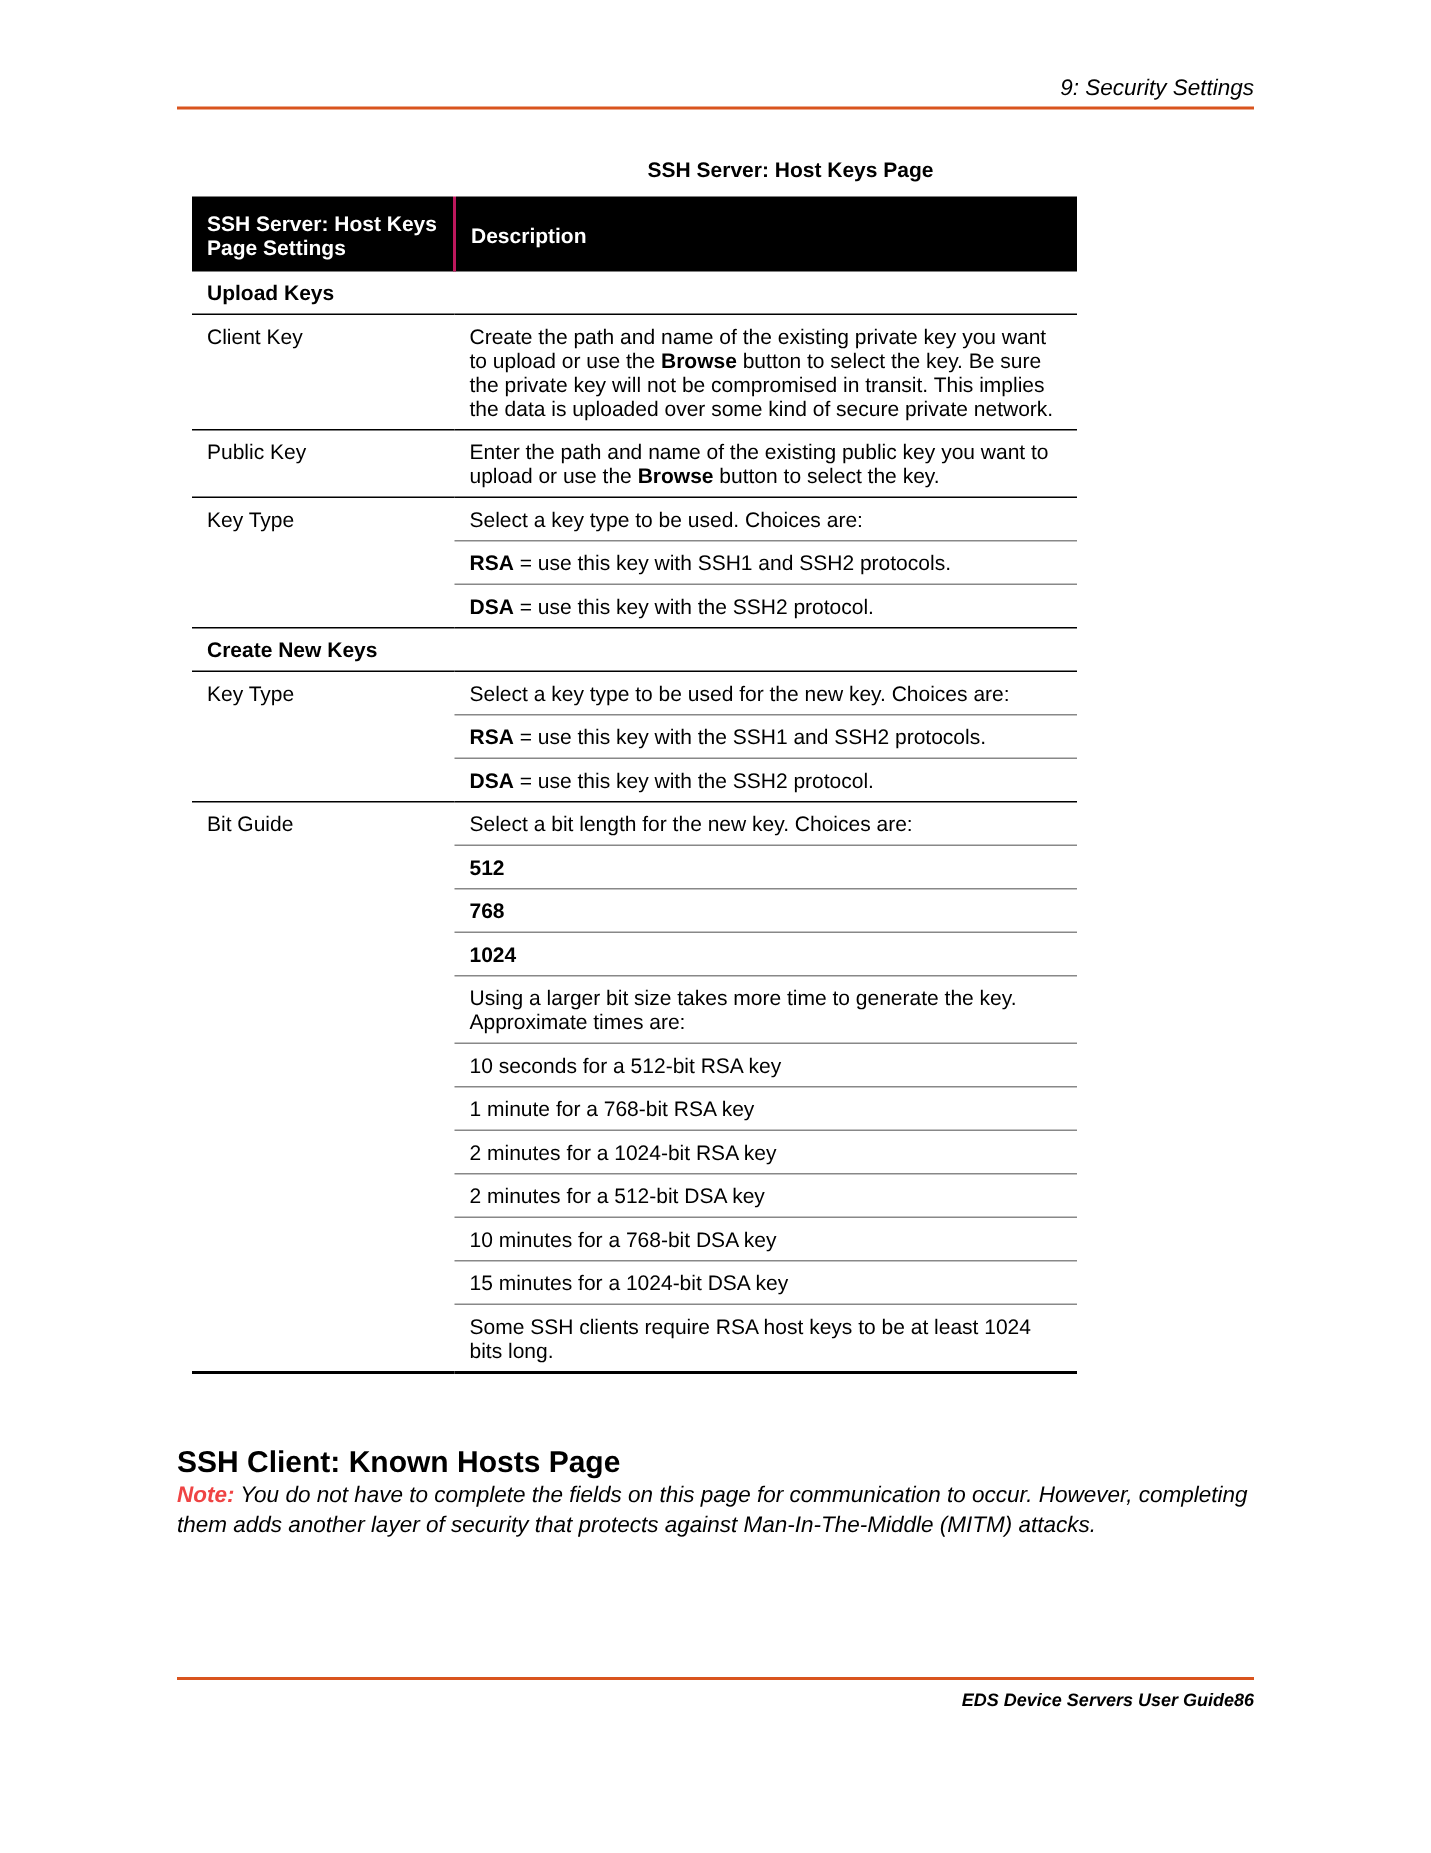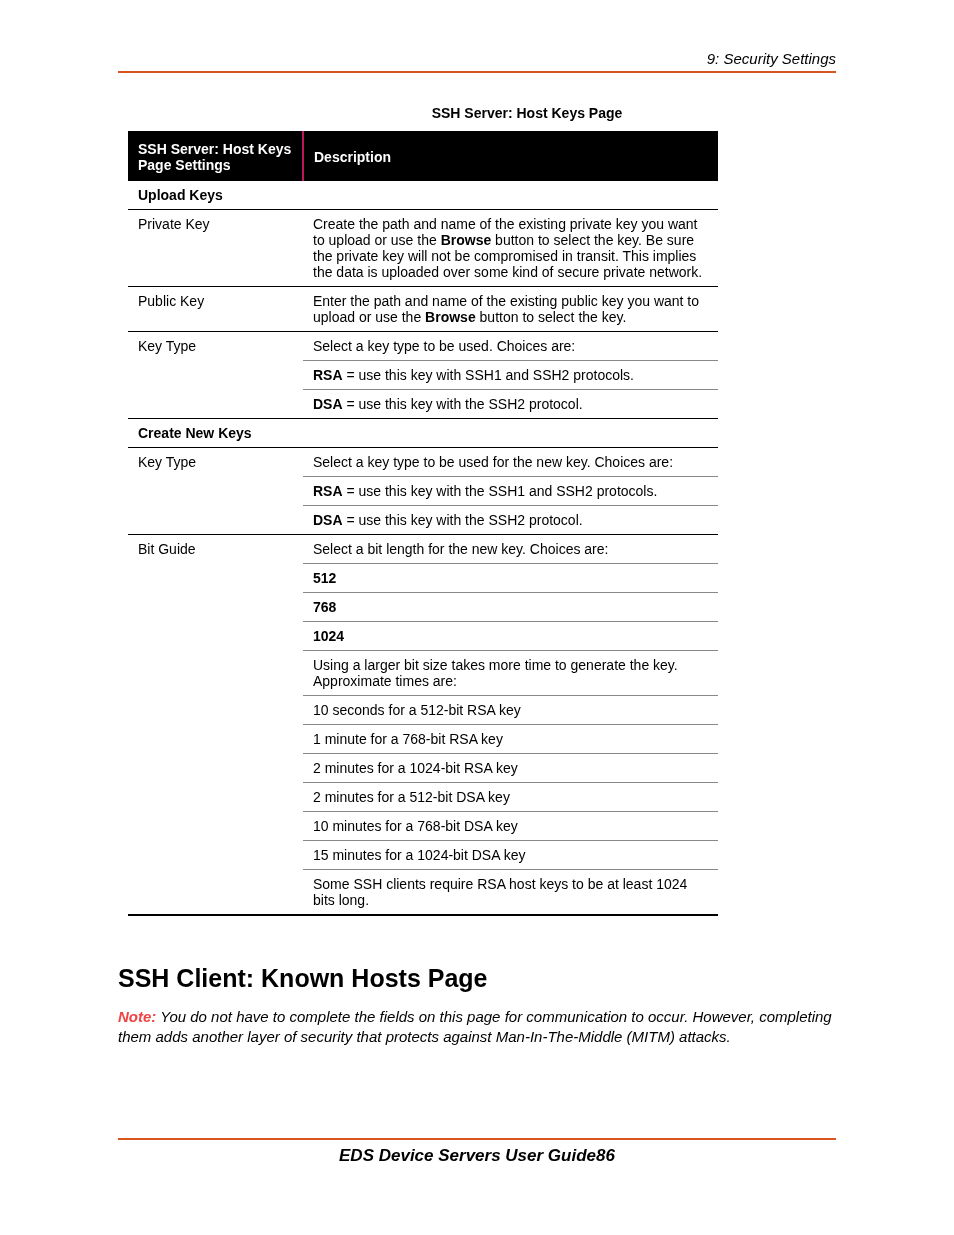--- a/index.html
+++ b/index.html
@@ -55,45 +55,45 @@
   table.spec tr.section td {
     font-weight: bold;
     border-bottom: 1px solid #000;
   }
   table.spec tr.thin td { border-bottom: 1px solid #888; }
   table.spec tr.thin td:first-child { border-bottom: none; }
   table.spec tr.heavy td { border-bottom: 2px solid #000; }
   .col1 { width: 175px; }
   .bold { font-weight: bold; }
   h2.section-heading {
-    font-size: 25px;
+    font-size: 20px;
     font-weight: bold;
     margin-top: 48px;
-    margin-bottom: 14px;
+    margin-bottom: 0;
   }
   p.body {
     font-size: 15px;
     line-height: 1.35;
     margin-bottom: 16px;
   }
   .note-label {
     color: #ef4444;
     font-weight: bold;
     font-style: italic;
   }
   .note-text { font-style: italic; }
   .footer {
     border-top: 2px solid #d9541e;
     margin-top: 90px;
     padding-top: 6px;
     display: flex;
-    justify-content: center;
+    justify-content: flex-end;
     font-style: italic;
     font-weight: bold;
-    font-size: 17px;
+    font-size: 12px;
   }
   .rule-top { border-top: 2px solid #000; }
 </style>
 </head>
 <body>
 
 <div class="page">
   <div class="header">
     <div class="header-text">9: Security Settings</div>
   </div>
@@ -105,21 +105,21 @@
       <tr>
         <th>SSH Server: Host Keys Page Settings</th>
         <th>Description</th>
       </tr>
     </thead>
     <tbody>
       <tr class="section">
         <td colspan="2">Upload Keys</td>
       </tr>
       <tr>
-        <td class="col1">Private Key</td>
+        <td class="col1">Client Key</td>
         <td>
           <span>Create the path and name of the existing private key you want to upload or use the </span><span class="bold">Browse</span><span> button to select the key. Be sure the private key will not be compromised in transit. This implies the data is uploaded over some kind of secure private network.</span>
         </td>
       </tr>
       <tr>
         <td class="col1">Public Key</td>
         <td>
           <span>Enter the path and name of the existing public key you want to upload or use the </span><span class="bold">Browse</span><span> button to select the key.</span>
         </td>
       </tr>

